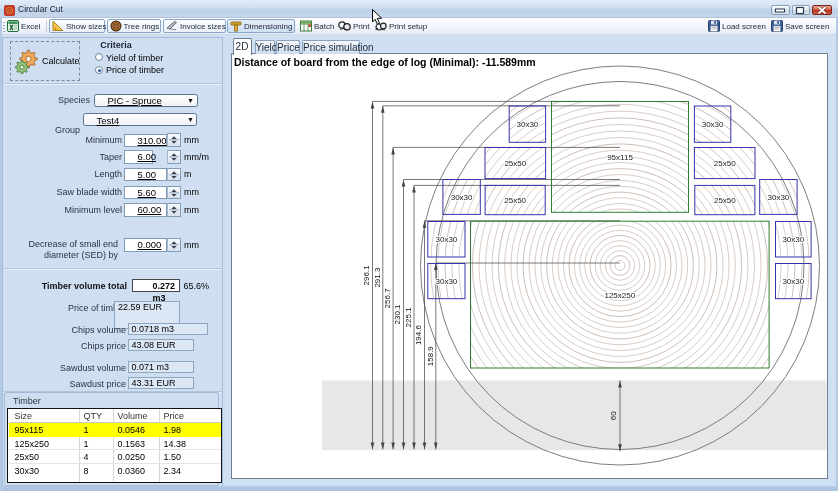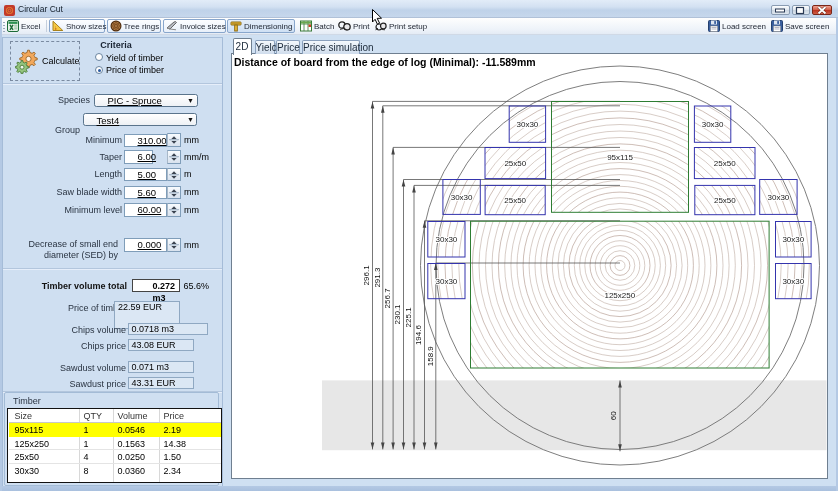--- a/index.html
+++ b/index.html
@@ -182,21 +182,21 @@
 <div class="abs" style="left:8.5px;top:409px;width:212px;height:14px;border-bottom:1px solid #c8c8c8">
   <span class="abs" style="left:6px;top:2px;font-size:9px;color:#333">Size</span>
   <span class="abs" style="left:75px;top:2px;font-size:9px;color:#333">QTY</span>
   <span class="abs" style="left:109px;top:2px;font-size:9px;color:#333">Volume</span>
   <span class="abs" style="left:155px;top:2px;font-size:9px;color:#333">Price</span>
 </div>
 <div class="abs" style="left:8.5px;top:423px;width:212px;height:13.5px;background:#ffff00">
   <span class="abs" style="left:6px;top:2px;font-size:9px">95x115</span>
   <span class="abs" style="left:75px;top:2px;font-size:9px">1</span>
   <span class="abs" style="left:109px;top:2px;font-size:9px">0.0546</span>
-  <span class="abs" style="left:155px;top:2px;font-size:9px">2.19</span>
+  <span class="abs" style="left:155px;top:2px;font-size:9px">1.98</span>
 </div>
 <div class="abs" style="left:8.5px;top:436.5px;width:212px;height:13.5px;border-bottom:1px solid #e4e4e4">
   <span class="abs" style="left:6px;top:2px;font-size:9px">125x250</span>
   <span class="abs" style="left:75px;top:2px;font-size:9px">1</span>
   <span class="abs" style="left:109px;top:2px;font-size:9px">0.1563</span>
   <span class="abs" style="left:155px;top:2px;font-size:9px">14.38</span>
 </div>
 <div class="abs" style="left:8.5px;top:450px;width:212px;height:13.5px;border-bottom:1px solid #e4e4e4">
   <span class="abs" style="left:6px;top:2px;font-size:9px">25x50</span>
   <span class="abs" style="left:75px;top:2px;font-size:9px">4</span>

